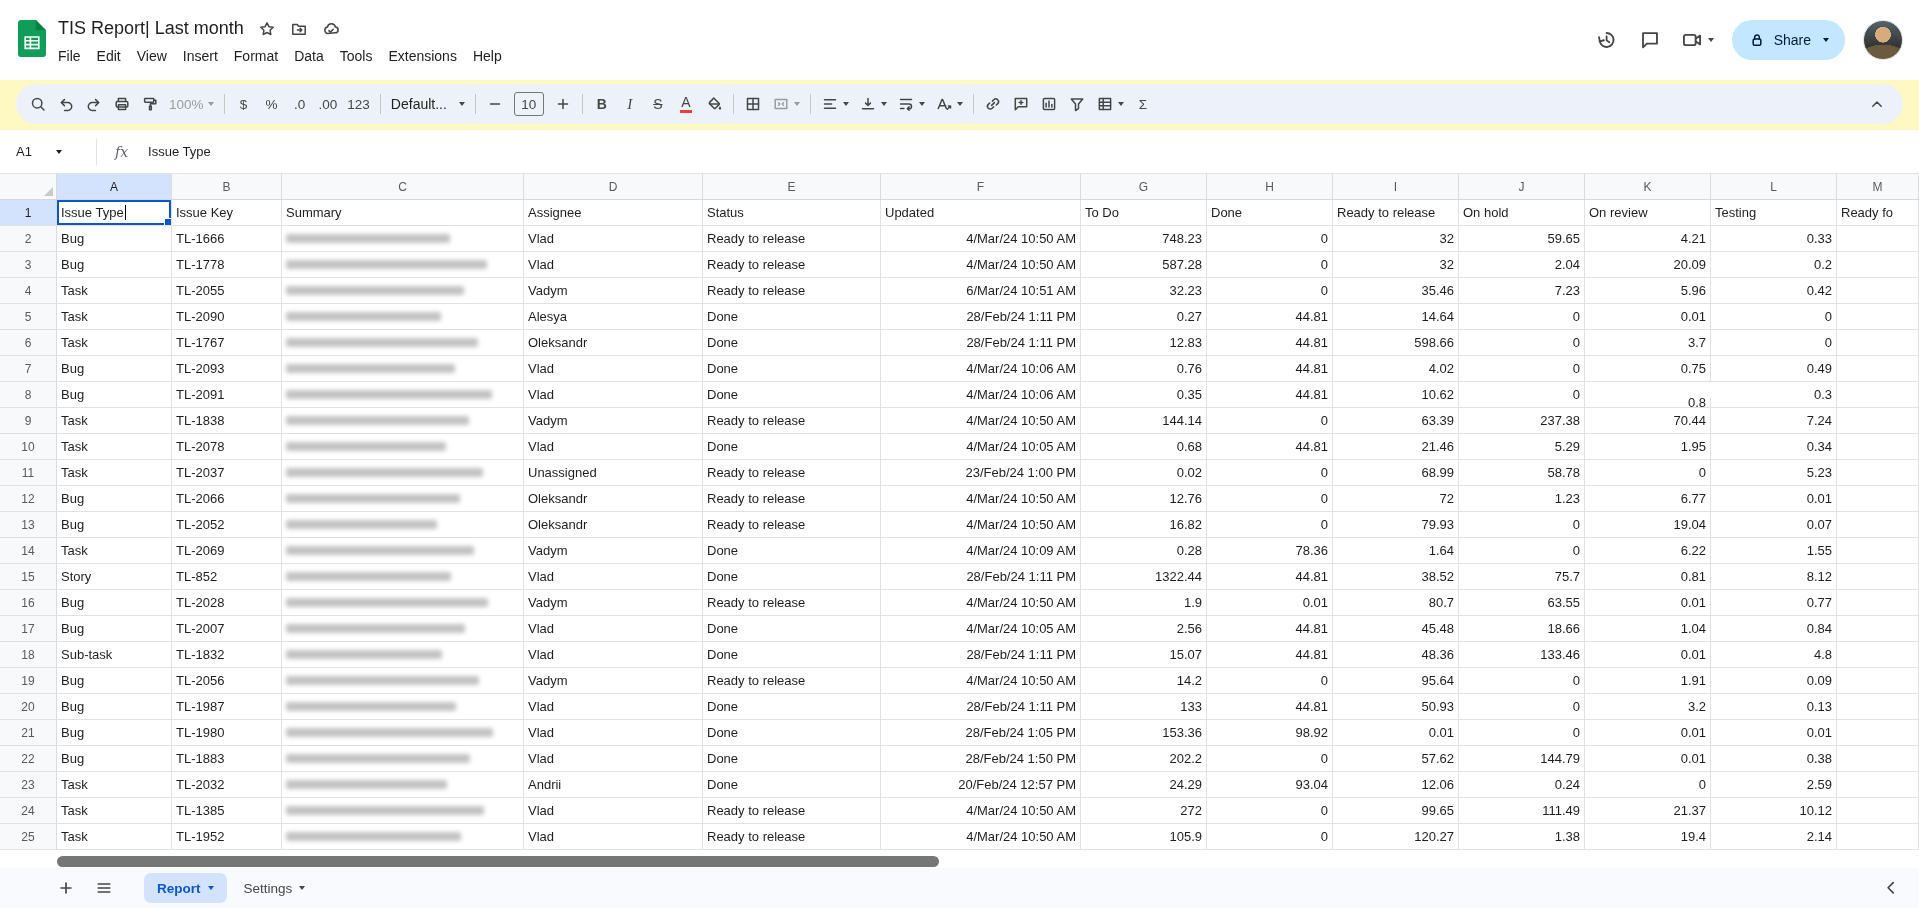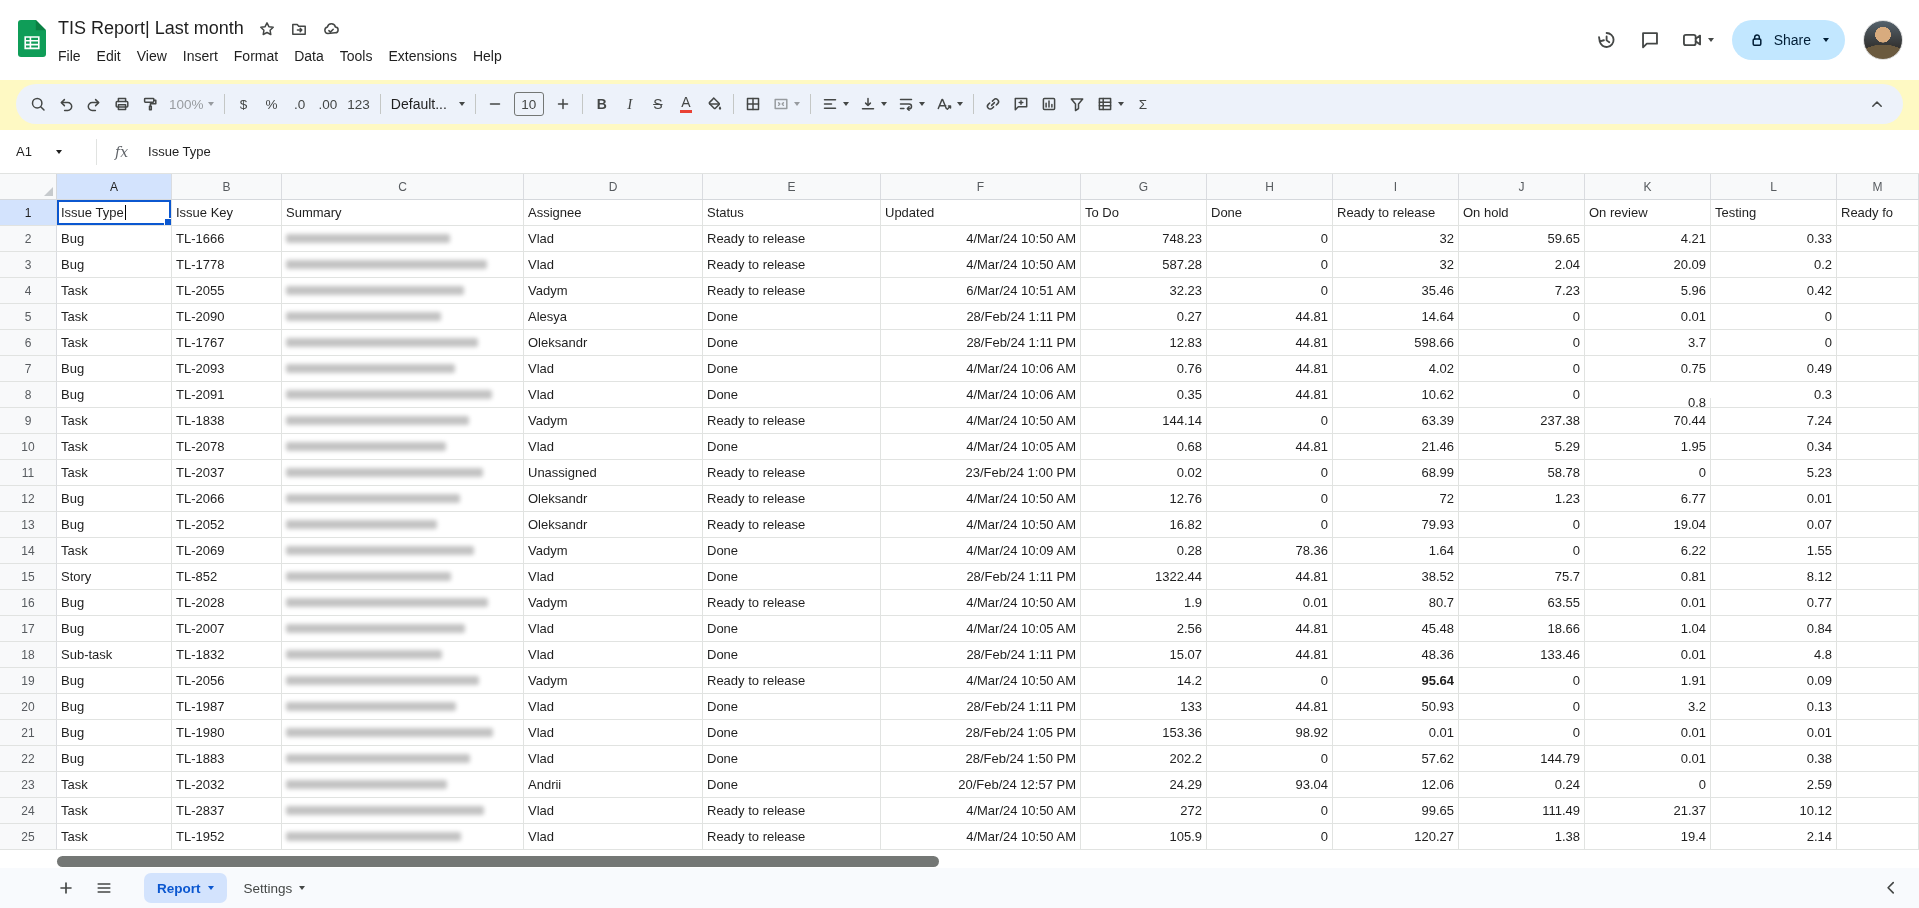--- a/index.html
+++ b/index.html
@@ -1204,21 +1204,21 @@
         </div>
         <div class="cell num" style="width: 200px;">
           <span>4/Mar/24 10:50 AM</span>
         </div>
         <div class="cell num" style="width: 126px;">
           <span>14.2</span>
         </div>
         <div class="cell num" style="width: 126px;">
           <span>0</span>
         </div>
-        <div class="cell num" style="width: 126px; font-weight: bold;">
+        <div class="cell num" style="width: 126px;">
           <span>95.64</span>
         </div>
         <div class="cell num" style="width: 126px;">
           <span>0</span>
         </div>
         <div class="cell num" style="width: 126px;">
           <span>1.91</span>
         </div>
         <div class="cell num" style="width: 126px;">
           <span>0.09</span>
@@ -1394,21 +1394,21 @@
         <div class="cell" style="width: 82px;">
           <span></span>
         </div>
       </div>
       <div class="grid-row">
         <div class="rowh">24</div>
         <div class="cell" style="width: 115px;">
           <span>Task</span>
         </div>
         <div class="cell" style="width: 110px;">
-          <span>TL-2837</span>
+          <span>TL-1385</span>
         </div>
         <div class="cell" style="width: 242px;">
           <div class="blurbar" style="width: 198px;"></div>
         </div>
         <div class="cell" style="width: 179px;">
           <span>Vlad</span>
         </div>
         <div class="cell" style="width: 178px;">
           <span>Ready to release</span>
         </div>

